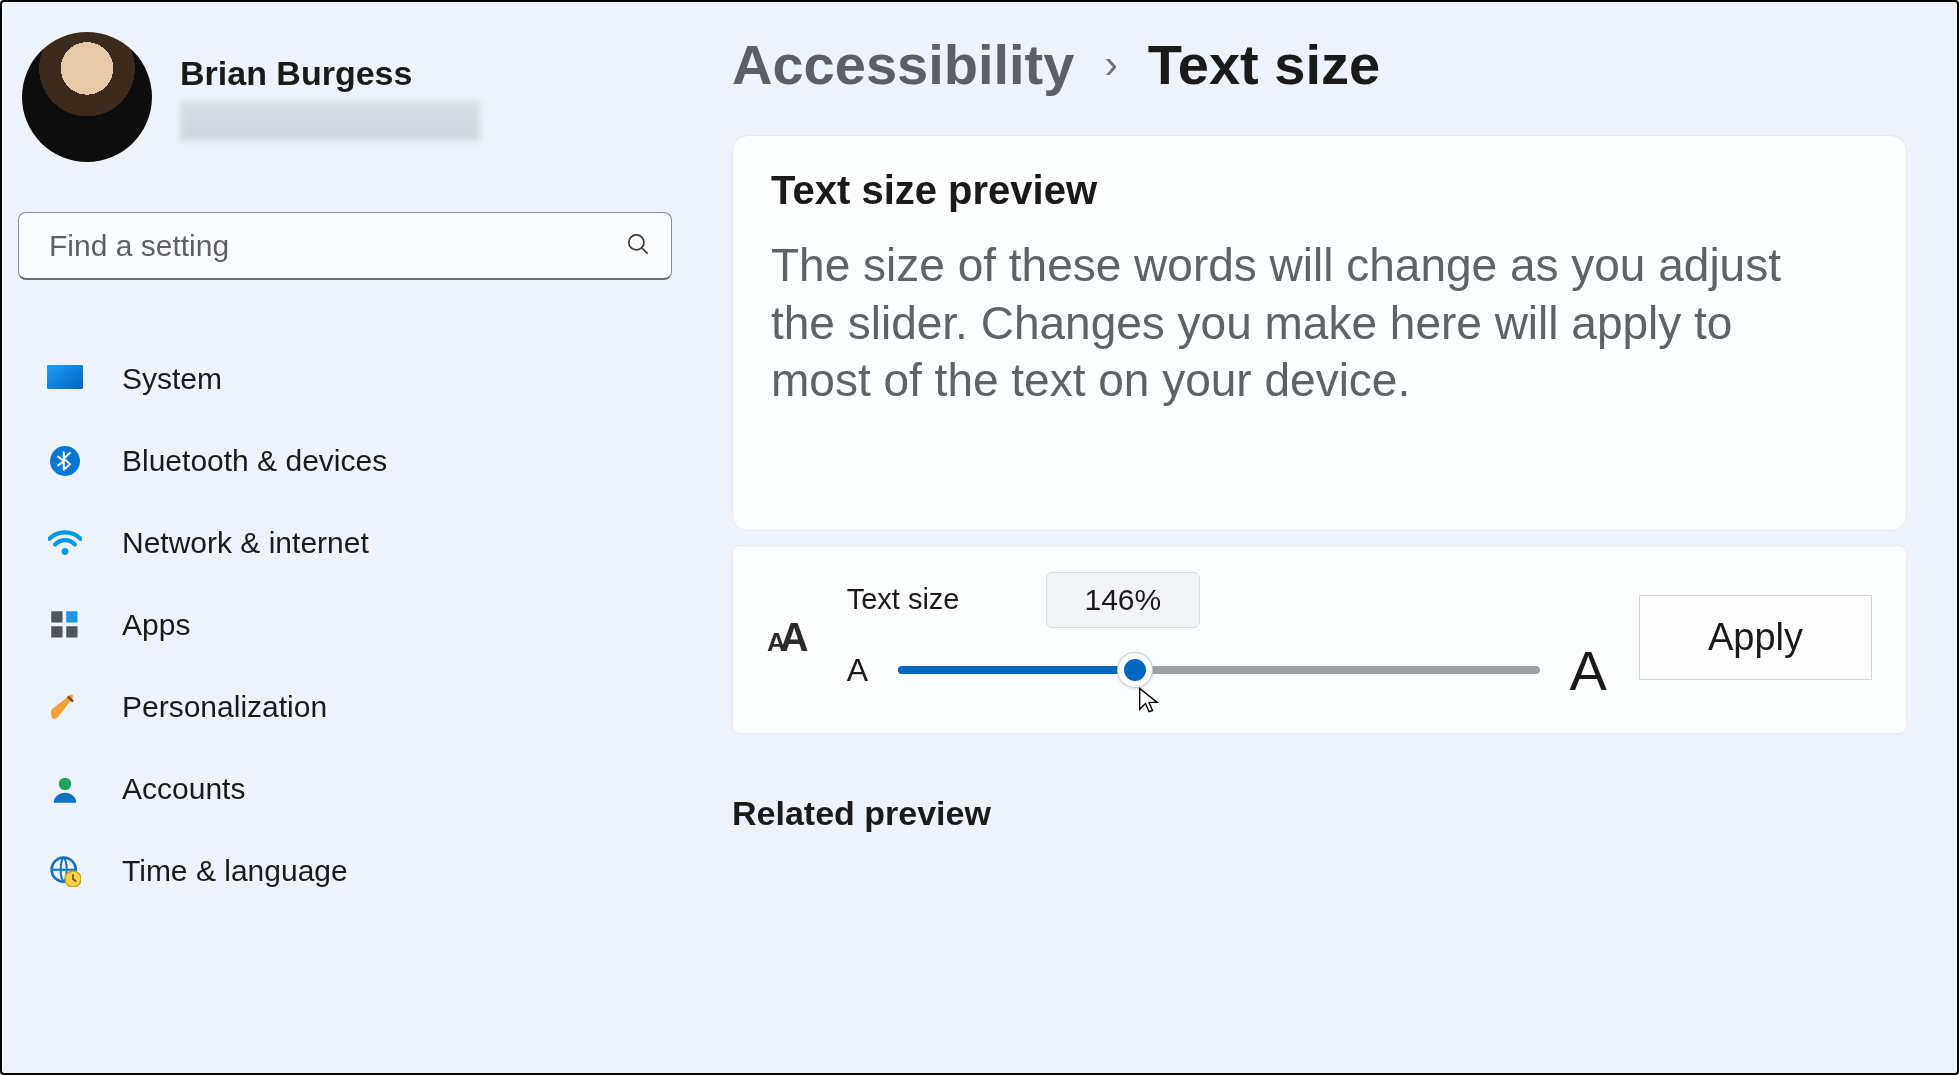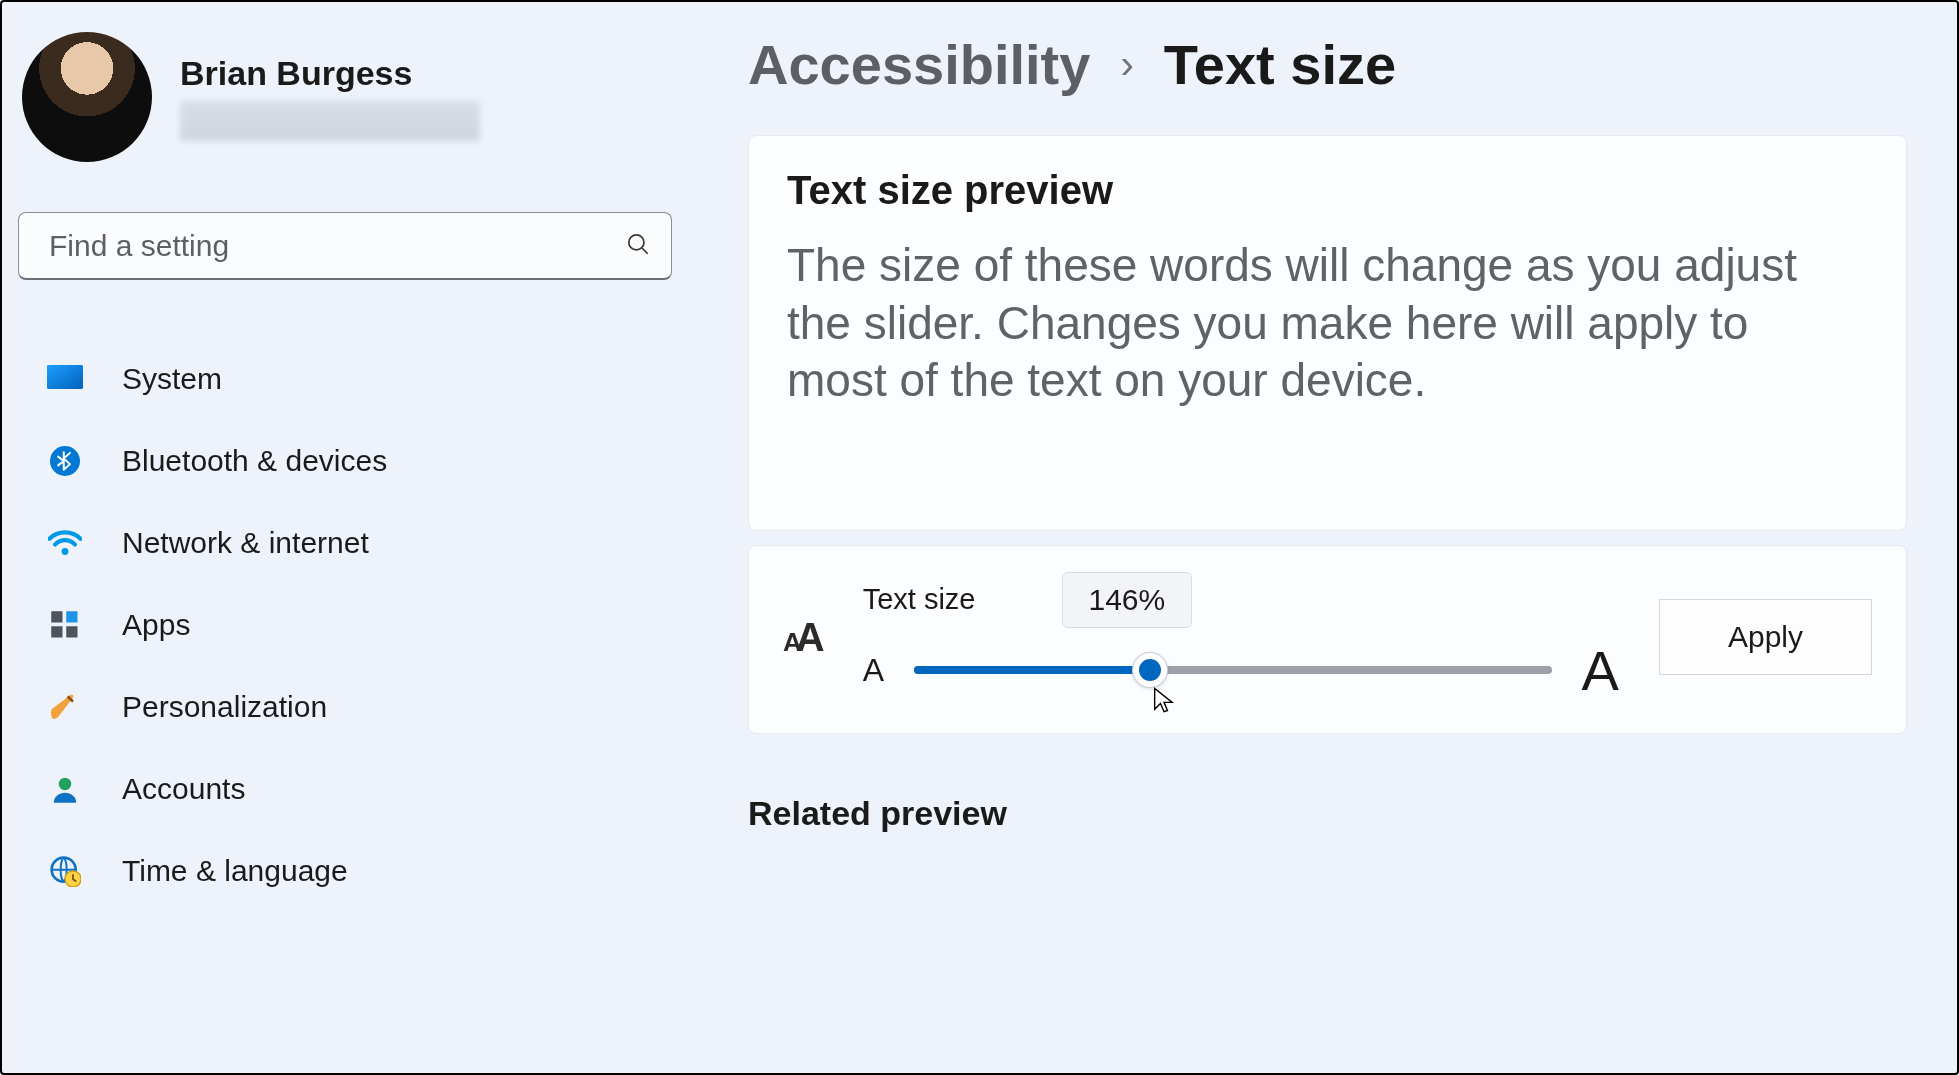--- a/index.html
+++ b/index.html
@@ -12,21 +12,20 @@
       transform-origin: 0 0;
       position: relative;
     }
     .frame {
       border: 2px solid #000;
       border-radius: 4px;
       width: 1959px;
       height: 1075px;
       display: flex;
       padding: 10px;
-      gap: 16px;
     }
     .sidebar {
       width: 680px;
       flex-shrink: 0;
       padding: 20px 20px 0 6px;
     }
     .user-row {
       display: flex;
       align-items: center;
       gap: 28px;
@@ -96,21 +95,21 @@
       font-weight: 600;
       color: #5c6066;
       cursor: pointer;
     }
     .bc-sep { font-size: 40px; color: #6f7277; }
     .bc-current { font-size: 56px; font-weight: 600; color: #1a1a1a; }
 
     .card {
       background: #fcfdfe;
       border: 1px solid #e7e9ec;
-      border-radius: 8px;
+      border-radius: 16px;
       padding: 32px 60px 120px 38px;
       margin-bottom: 14px;
     }
     .card-title { font-size: 40px; font-weight: 600; color: #1a1a1a; margin-bottom: 24px; }
     .preview-text { font-size: 46px; color: #5f6267; line-height: 1.25; max-width: 1070px; }
 
     .slider-card {
       background: #fcfdfe;
       border: 1px solid #e7e9ec;
       border-radius: 8px;
@@ -128,21 +127,21 @@
       margin-right: 44px;
     }
     .slider-left-icon .sm { font-size: 26px; }
     .slider-body { flex: 1; display:flex; flex-direction:column; }
     .slider-label-row { display:flex; align-items:center; gap:86px; margin-bottom:10px; }
     .slider-label { font-size: 29px; color: #1a1a1a; }
     .value-chip {
       background: #f2f4f7;
       border: 1px solid #d9dde2;
       border-radius: 6px;
-      padding: 10px 26px;
+      padding: 10px 38px;
       font-size: 30px;
       color: #1a1a1a;
     }
     .slider-row { display:flex; align-items:center; gap: 24px; }
     .slider-a-small { font-size: 32px; font-weight: 400; color: #1a1a1a; }
     .slider-a-big { font-size: 56px; font-weight: 400; color: #1a1a1a; }
     .track {
       position: relative;
       flex: 1;
       height: 8px;
@@ -169,26 +168,26 @@
       cursor: pointer;
     }
     .cursor-arrow {
       position:absolute;
       left: calc(37% + 0px);
       top: 20px;
       width:28px;height:28px;
       pointer-events:none;
     }
     .apply-btn {
-      margin-left: 40px;
+      margin-left: 32px;
       background: #fdfdfe;
       border: 1px solid #d3d6db;
       border-radius: 0;
       padding: 20px 68px;
-      font-size: 30px;
+      font-size: 38px;
       color: #1a1a1a;
       cursor: pointer;
     }
     .related-title { font-size: 34px; font-weight: 600; color: #1a1a1a; }
   </style>
 </head>
 <body>
 
 <div class="frame">
   <aside class="sidebar">

